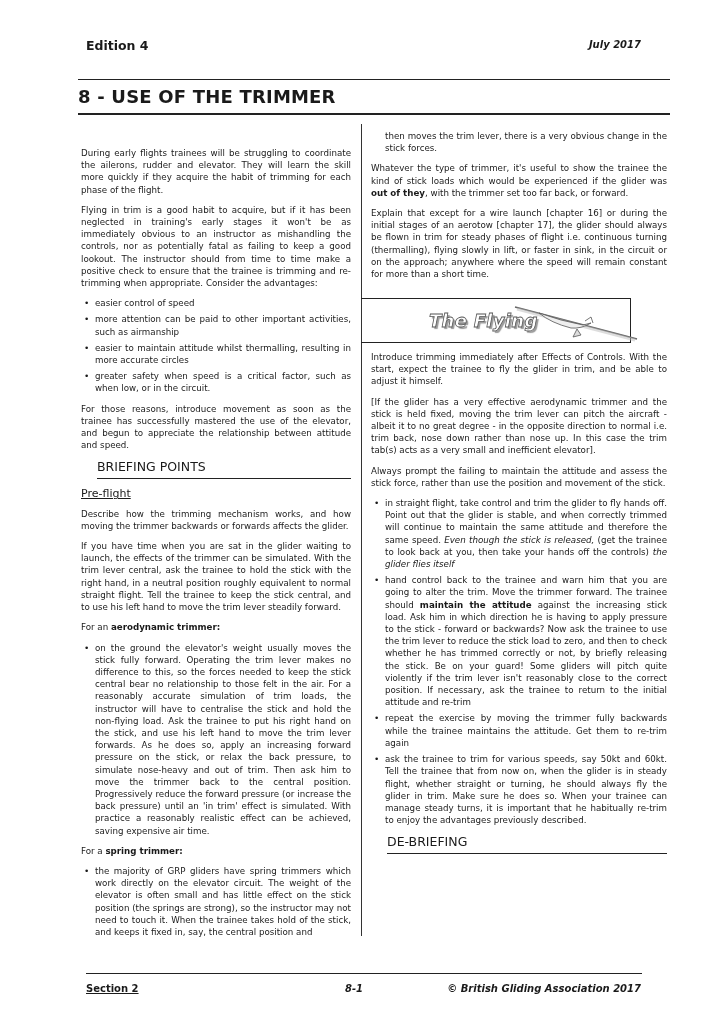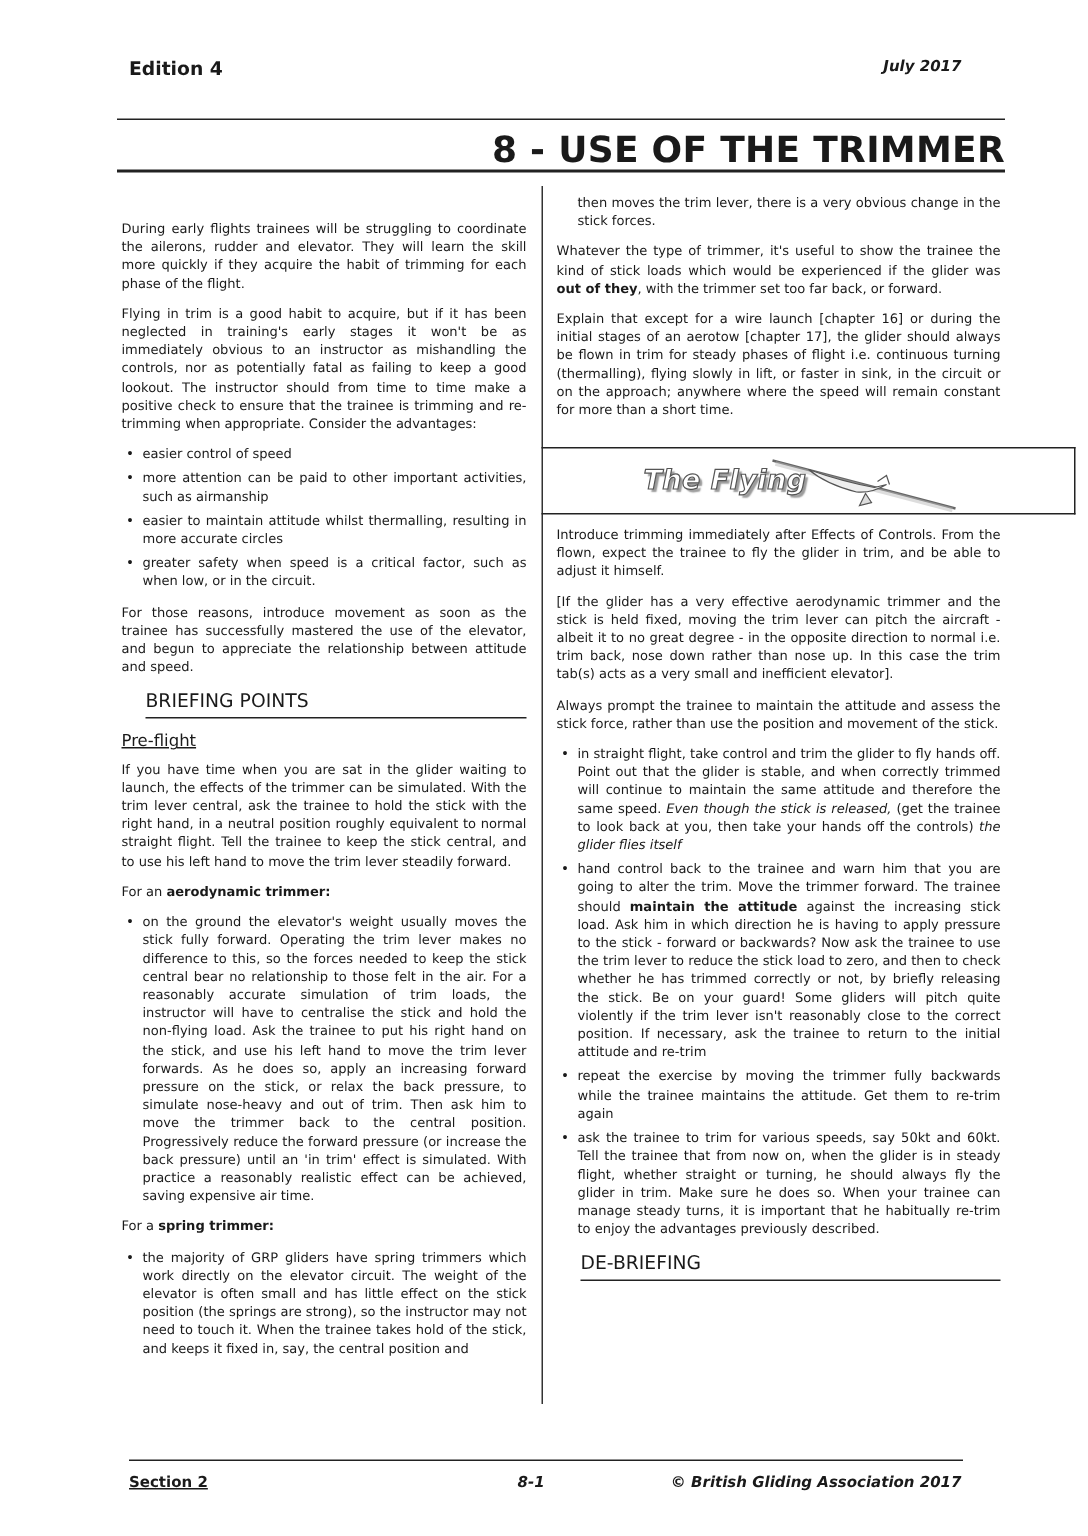--- a/index.html
+++ b/index.html
@@ -2,30 +2,30 @@
 <html><head>
 <meta charset="utf-8">
 <style>
   html, body { margin: 0; padding: 0; background: #ffffff; }
   body { width: 725px; height: 1024px; position: relative; overflow: hidden;
          font-family: "DejaVu Sans", sans-serif; color: #1a1a1a; }
   .abs { position: absolute; }
   .hdr-left { left: 86px; top: 38px; font-weight: bold; font-size: 12.5px; }
   .hdr-right { right: 84px; top: 39px; font-style: italic; font-size: 10px; font-weight: bold; }
   .rule { position: absolute; height: 0; border-top: 1.4px solid #222; }
-  .title { left: 78px; width: 592px; top: 86px; text-align: right; font-weight: bold; font-size: 24px; letter-spacing: 0.2px; }
+  .title { left: 78px; width: 592px; top: 86px; text-align: left; font-weight: bold; font-size: 18px; letter-spacing: 0.2px; }
   .coldiv { position: absolute; left: 361px; width: 0; border-left: 1.2px solid #333; }
   .col { position: absolute; font-size: 8.7px; line-height: 12.2px; text-align: justify; }
   .col p { margin: 0 0 8px 0; }
   .col ul { margin: 0 0 8px 0; padding: 0 0 0 14px; list-style: none; }
   .col li { position: relative; margin-bottom: 4px; }
   .col li .bullet { position: absolute; left: -11px; top: 0; font-size: 9px; }
   .sechead { font-size: 12.5px; line-height: 15px; border-bottom: 1.3px solid #222; padding-bottom: 4px; margin: 6px 0 9px 16px; }
   .subhead { font-size: 11px; text-decoration: underline; margin: 0 0 7px 0; display: inline-block; }
-  .banner { position: absolute; left: 361px; top: 298px; width: 356px; height: 45px; border: 1.3px solid #222; border-left: none; box-sizing: border-box; }
+  .banner { position: absolute; left: 361px; top: 298px; width: 270px; height: 45px; border: 1.3px solid #222; border-left: none; box-sizing: border-box; }
   .banner-text { position: absolute; left: 68px; top: 11px; font-family: "DejaVu Sans", sans-serif; font-style: italic; font-weight: bold; font-size: 18px; color: #ffffff;
                  -webkit-text-stroke: 0.8px #555; text-shadow: 2px 2px 1px #9a9a9a; letter-spacing: 0.3px; }
   .glider { position: absolute; left: 150px; top: 2px; width: 130px; height: 42px; }
   .footer { font-size: 10px; top: 983px; }
   .f-left { left: 86px; text-decoration: underline; font-weight: bold; }
   .f-mid { left: 345px; font-style: italic; font-weight: bold; }
   .f-right { right: 84px; font-style: italic; font-weight: bold; }
   b { font-weight: bold; }
 </style>
 </head>
@@ -45,20 +45,21 @@
   <p>Flying in trim is a good habit to acquire, but if it has been neglected in training's early stages it won't be as immediately obvious to an instructor as mishandling the controls, nor as potentially fatal as failing to keep a good lookout. The instructor should from time to time make a positive check to ensure that the trainee is trimming and re-trimming when appropriate. Consider the advantages:</p>
   <ul>
     <li><span class="bullet">•</span><span>easier control of speed</span></li>
     <li><span class="bullet">•</span><span>more attention can be paid to other important activities, such as airmanship</span></li>
     <li><span class="bullet">•</span><span>easier to maintain attitude whilst thermalling, resulting in more accurate circles</span></li>
     <li><span class="bullet">•</span><span>greater safety when speed is a critical factor, such as when low, or in the circuit.</span></li>
   </ul>
   <p>For those reasons, introduce movement as soon as the trainee has successfully mastered the use of the elevator, and begun to appreciate the relationship between attitude and speed.</p>
   <div class="sechead">BRIEFING POINTS</div>
   <div class="subhead">Pre-flight</div>
+  <p>Describe how the trimming mechanism works, and how moving the trimmer backwards or forwards affects the glider.</p>
   <p>If you have time when you are sat in the glider waiting to launch, the effects of the trimmer can be simulated. With the trim lever central, ask the trainee to hold the stick with the right hand, in a neutral position roughly equivalent to normal straight flight. Tell the trainee to keep the stick central, and to use his left hand to move the trim lever steadily forward.</p>
   <p><span>For an </span><b>aerodynamic trimmer:</b></p>
   <ul>
     <li><span class="bullet">•</span><span>on the ground the elevator's weight usually moves the stick fully forward. Operating the trim lever makes no difference to this, so the forces needed to keep the stick central bear no relationship to those felt in the air. For a reasonably accurate simulation of trim loads, the instructor will have to centralise the stick and hold the non-flying load. Ask the trainee to put his right hand on the stick, and use his left hand to move the trim lever forwards. As he does so, apply an increasing forward pressure on the stick, or relax the back pressure, to simulate nose-heavy and out of trim. Then ask him to move the trimmer back to the central position. Progressively reduce the forward pressure (or increase the back pressure) until an 'in trim' effect is simulated. With practice a reasonably realistic effect can be achieved, saving expensive air time.</span></li>
   </ul>
   <p><span>For a </span><b>spring trimmer:</b></p>
   <ul>
     <li><span class="bullet">•</span><span>the majority of GRP gliders have spring trimmers which work directly on the elevator circuit. The weight of the elevator is often small and has little effect on the stick position (the springs are strong), so the instructor may not need to touch it. When the trainee takes hold of the stick, and keeps it fixed in, say, the central position and</span></li>
   </ul>
 </div>
@@ -74,23 +75,23 @@
   <svg class="glider" viewBox="0 0 130 42">
     <path d="M4 6 L126 38" stroke="#666" stroke-width="1.6" fill="none"></path>
     <path d="M6 8 L124 39" stroke="#bbb" stroke-width="3" fill="none" opacity="0.5"></path>
     <path d="M28 12 Q50 20 72 24 L80 22 Q70 28 60 27 Q40 22 28 12 Z" fill="#eee" stroke="#555" stroke-width="0.8"></path>
     <path d="M66 28 L62 36 L70 34 Z" fill="#ddd" stroke="#555" stroke-width="0.8"></path>
     <path d="M74 20 L80 16 L82 22" fill="none" stroke="#555" stroke-width="0.8"></path>
   </svg>
 </div>
 
 <div class="col" style="left:371px; top:351px; width:296px;">
-  <p>Introduce trimming immediately after Effects of Controls. From the flown, expect the trainee to fly the glider in trim, and be able to adjust it himself.</p>
+  <p>Introduce trimming immediately after Effects of Controls. With the start, expect the trainee to fly the glider in trim, and be able to adjust it himself.</p>
   <p>[If the glider has a very effective aerodynamic trimmer and the stick is held fixed, moving the trim lever can pitch the aircraft - albeit it to no great degree - in the opposite direction to normal i.e. trim back, nose down rather than nose up. In this case the trim tab(s) acts as a very small and inefficient elevator].</p>
-  <p>Always prompt the trainee to maintain the attitude and assess the stick force, rather than use the position and movement of the stick.</p>
+  <p>Always prompt the failing to maintain the attitude and assess the stick force, rather than use the position and movement of the stick.</p>
   <ul>
     <li><span class="bullet">•</span><span>in straight flight, take control and trim the glider to fly hands off. Point out that the glider is stable, and when correctly trimmed will continue to maintain the same attitude and therefore the same speed. </span><i>Even though the stick is released,</i><span> (get the trainee to look back at you, then take your hands off the controls) </span><i>the glider flies itself</i></li>
     <li><span class="bullet">•</span><span>hand control back to the trainee and warn him that you are going to alter the trim. Move the trimmer forward. The trainee should </span><b>maintain the attitude</b><span> against the increasing stick load. Ask him in which direction he is having to apply pressure to the stick - forward or backwards? Now ask the trainee to use the trim lever to reduce the stick load to zero, and then to check whether he has trimmed correctly or not, by briefly releasing the stick. Be on your guard! Some gliders will pitch quite violently if the trim lever isn't reasonably close to the correct position. If necessary, ask the trainee to return to the initial attitude and re-trim</span></li>
     <li><span class="bullet">•</span><span>repeat the exercise by moving the trimmer fully backwards while the trainee maintains the attitude. Get them to re-trim again</span></li>
     <li><span class="bullet">•</span><span>ask the trainee to trim for various speeds, say 50kt and 60kt. Tell the trainee that from now on, when the glider is in steady flight, whether straight or turning, he should always fly the glider in trim. Make sure he does so. When your trainee can manage steady turns, it is important that he habitually re-trim to enjoy the advantages previously described.</span></li>
   </ul>
   <div class="sechead">DE-BRIEFING</div>
 </div>
 
 <div class="rule" style="left:86px; width:556px; top:973px;"></div>

